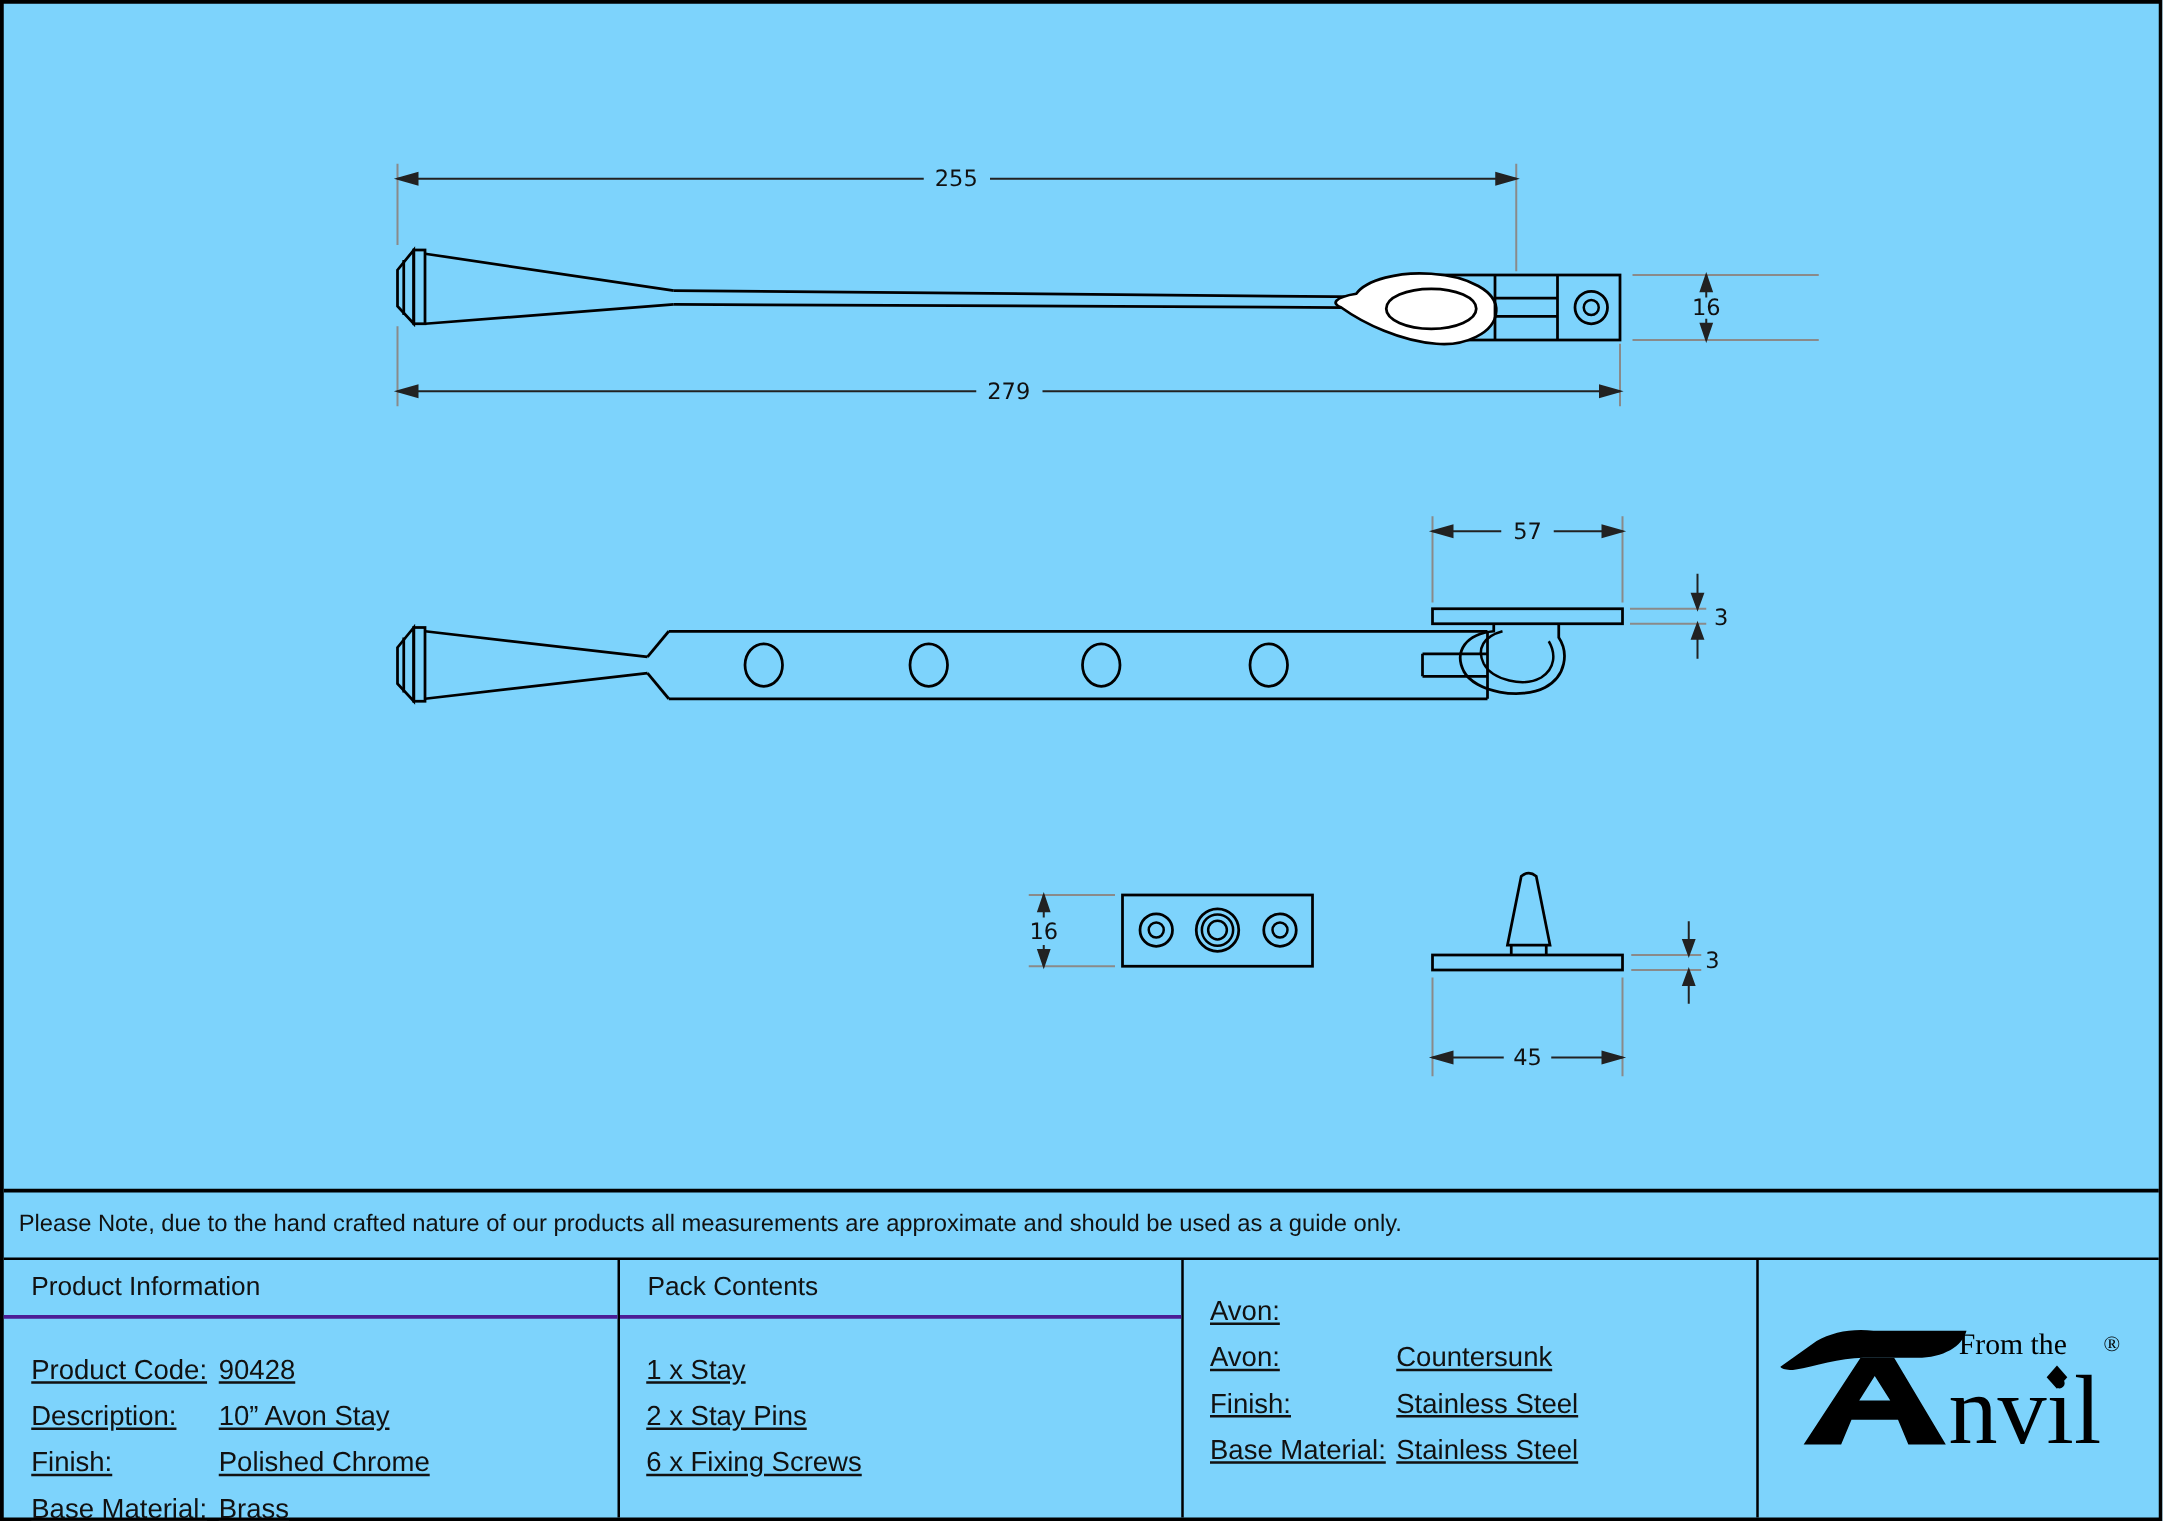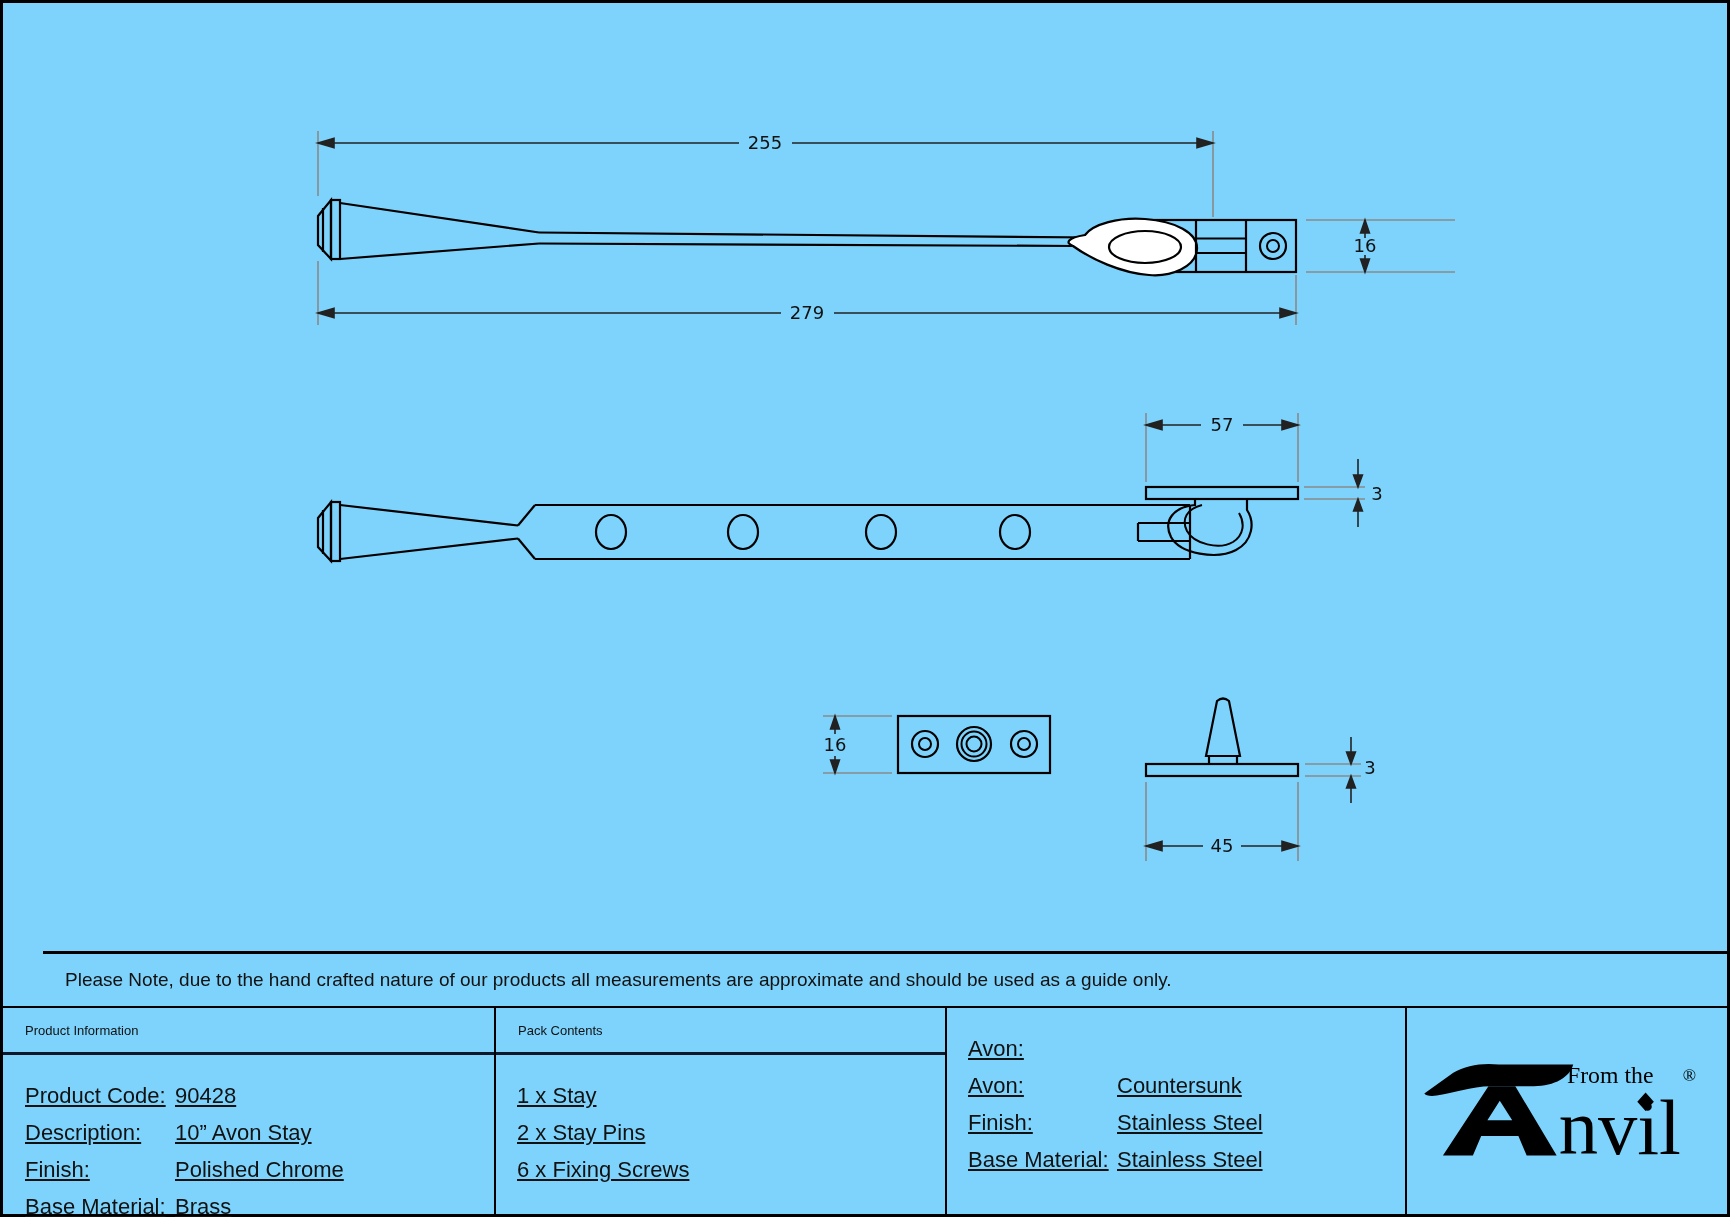--- a/index.html
+++ b/index.html
@@ -6,31 +6,31 @@
   .frame{
     position:relative;width:1730px;height:1217px;box-sizing:border-box;
     border:3px solid #000;background:#7dd3fc;display:flex;flex-direction:column;
     font-family:"Liberation Sans",sans-serif;color:#111;
   }
   .drawing-area{height:948px;flex:none;}
   .drawing-area svg{display:block;}
   .dim-text{font-family:"DejaVu Sans",sans-serif;font-size:18px;fill:#111;}
   .note-row{
     flex:none;height:52px;border-top:3px solid #000;
-    display:flex;align-items:center;padding-left:22px;font-size:19px;margin-left:40px;
+    display:flex;align-items:center;padding-left:12px;font-size:19px;
   }
   .info-table{flex:1;border-top:2px solid #000;display:flex;min-height:0;}
   .col{box-sizing:border-box;border-right:2px solid #000;display:flex;flex-direction:column;}
   .col1{width:493px;}
   .col2{width:451px;}
   .col3{width:460px;}
   .col4{flex:1;border-right:none;display:flex;align-items:center;justify-content:center;}
   .cell-header{
-    flex:none;height:44px;border-bottom:3px solid #0f172a;
-    display:flex;align-items:center;padding-left:22px;font-size:13px;
+    flex:none;height:44px;border-bottom:3px solid #4c1d95;
+    display:flex;align-items:center;padding-left:22px;font-size:21px;
   }
   .cell-body{padding:22px 0 0 22px;font-size:22px;line-height:37px;text-decoration:underline;}
   .col2 .cell-body, .col3 .cell-body{padding-left:21px;}
   .kv{display:flex;}
   .kv .k{width:150px;flex:none;}
   .col3 .kv .k{width:149px;}
   .logo-wrap{width:290px;}
 </style>
 </head>
 <body>

